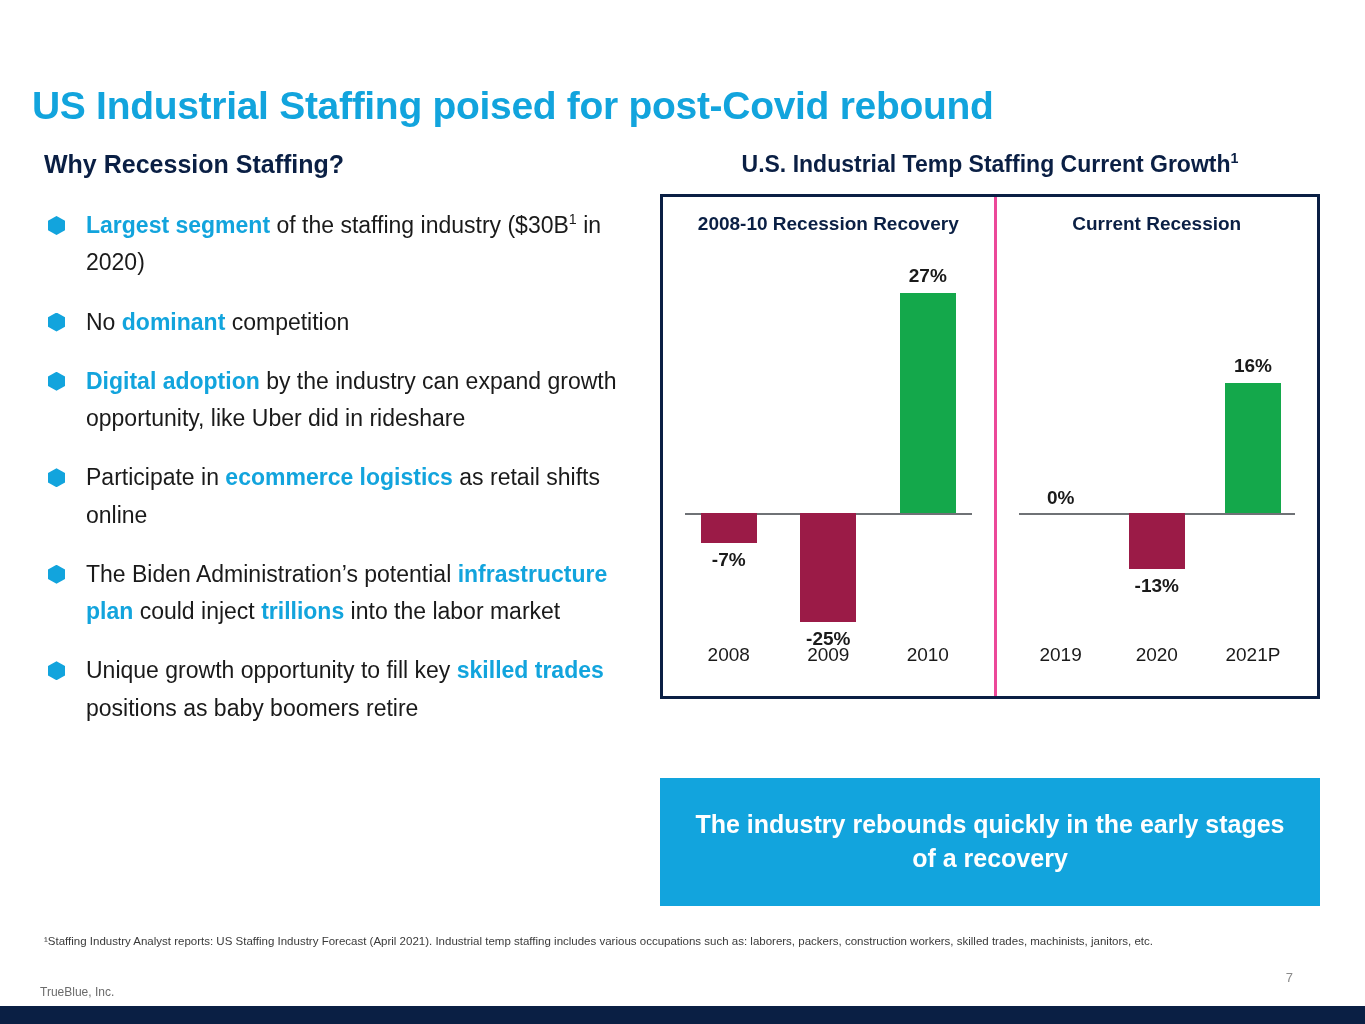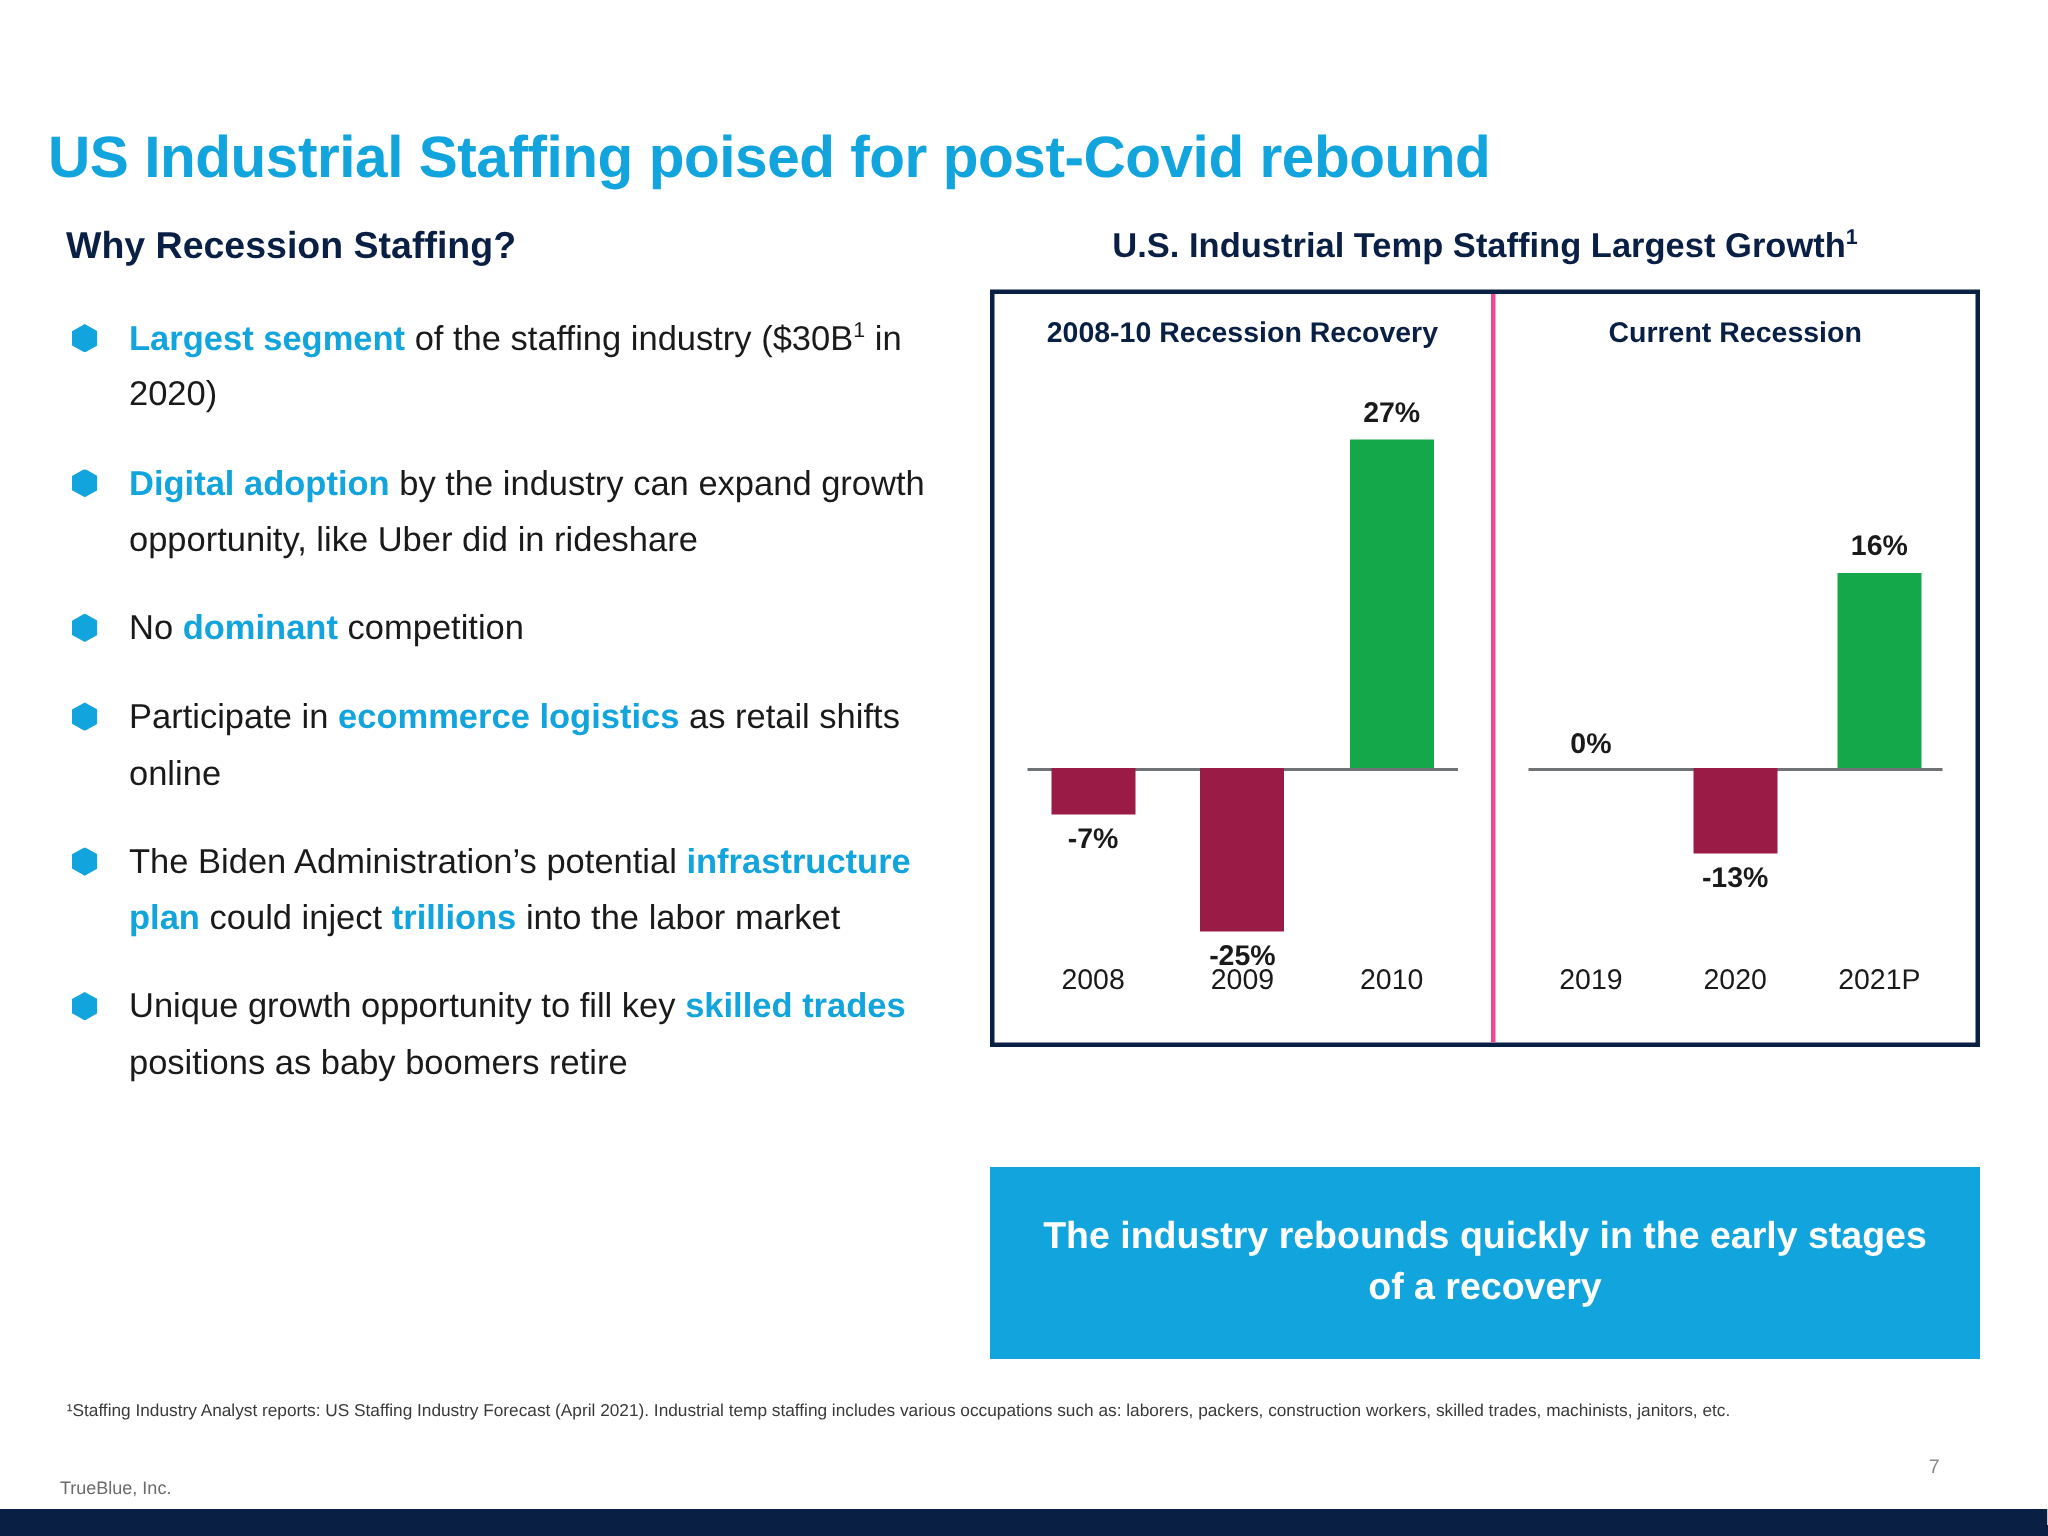--- a/index.html
+++ b/index.html
@@ -225,21 +225,20 @@
 
   
   .footnote {
     position: absolute;
     left: 44px;
     top: 934px;
     width: 1110px;
     font-size: 11.5px;
     color: #3a3a3a;
     line-height: 1.3;
-    text-align: center;
   }
   .footer-left {
     position: absolute;
     left: 40px;
     top: 985px;
     font-size: 12px;
     color: #6b6b6b;
   }
   .page-number {
     position: absolute;
@@ -253,31 +252,31 @@
 <body>
 
 <div class="slide">
 
   <h1 class="slide-title">US Industrial Staffing poised for post-Covid rebound</h1>
 
   <div class="left-col">
     <div class="subhead">Why Recession Staffing?</div>
     <ul class="bullets" id="bullet-list">
         <li class="bullet"><span class="hexmark"></span><span><span class="hl">Largest segment</span><span> of the staffing industry ($30B</span><sup>1</sup><span> in 2020)</span></span></li>
+        <li class="bullet"><span class="hexmark"></span><span><span>No </span><span class="hl">dominant</span><span> competition</span></span></li>
         <li class="bullet"><span class="hexmark"></span><span><span class="hl">Digital adoption</span><span> by the industry can expand growth opportunity, like Uber did in rideshare</span></span></li>
-        <li class="bullet"><span class="hexmark"></span><span><span>No </span><span class="hl">dominant</span><span> competition</span></span></li>
         <li class="bullet"><span class="hexmark"></span><span><span>Participate in </span><span class="hl">ecommerce logistics</span><span> as retail shifts online</span></span></li>
         <li class="bullet"><span class="hexmark"></span><span><span>The Biden Administration’s potential </span><span class="hl">infrastructure plan</span><span> could inject </span><span class="hl">trillions</span><span> into the labor market</span></span></li>
         <li class="bullet"><span class="hexmark"></span><span><span>Unique growth opportunity to fill key </span><span class="hl">skilled trades</span><span> positions as baby boomers retire</span></span></li>
       </ul>
   </div>
 
   <div class="right-col">
     <div class="chart-title">
-      <span>U.S. Industrial Temp Staffing Largest Growth</span><sup>1</sup>
+      <span>U.S. Industrial Temp Staffing Current Growth</span><sup>1</sup>
     </div>
 
     <div class="chart-box">
       <div class="panel left-panel">
         <div class="panel-title">2008-10 Recession Recovery</div>
         <div class="plot">
           <div class="zeroline"></div>
           <div class="bars" id="bars-left">
               <div class="barslot">
                 <div class="bar neg" style="height: 7.81667%;">

